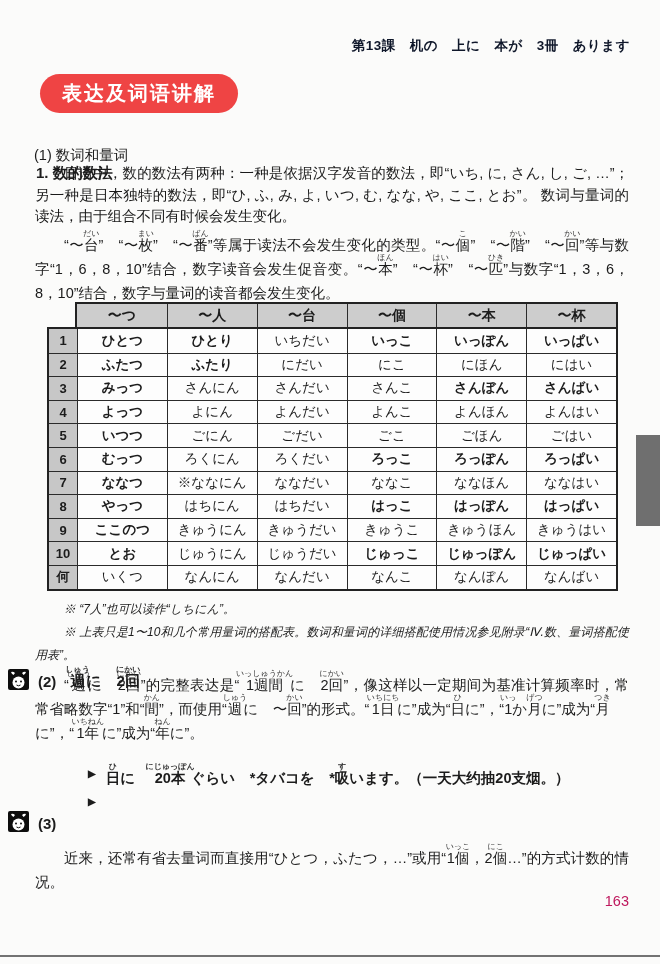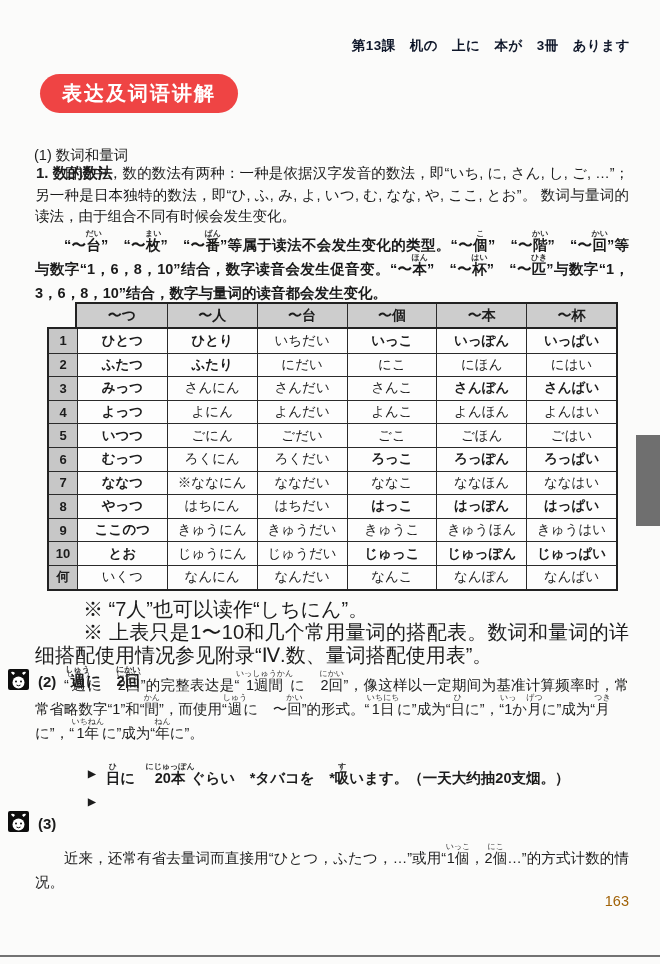--- a/index.html
+++ b/index.html
@@ -31,21 +31,21 @@
   .s1-title { top:120px; left:36px; font-size:15px; font-weight:bold;margin-top:44px; }
   .s1-sub   { top:146px; left:34px; font-size:14.5px; font-weight:normal; }
 
   .para {
     left:35px; width:594px;
     font-size:14.5px; line-height:21.5px;
     text-align:justify; text-indent:2em;
     color:#1a1a1a;
   }
   .para1 { top:163px; }
-  .para2 { top:229px; line-height:23.5px;font-weight:bold; }
+  .para2 { top:229px; line-height:23.5px; }
 
   ruby { ruby-align:center; }
   rt { font-size:8px; line-height:1; color:#333; letter-spacing:0; }
 
   
   .tbl-header {
     top:302px; left:75px; width:543px; height:25px;
     display:grid; grid-template-columns:repeat(6,1fr);
     background:#cdcdcd;
     border:2px solid #222; border-bottom:none;
@@ -74,22 +74,22 @@
   .tbl-body > div:nth-child(-n+7) { border-top:none; }
   .tbl-body > div:nth-child(7n+1) {
     border-left:none; background:#c7c7c7;
     font-size:13px; font-weight:bold;
   }
   .tbl-body > div.b { font-weight:bold; }
 
   
   .note {
     left:35px; width:594px;
-    font-size:20px; line-height:22.5px;
-    text-indent:2.4em; text-align:justify;
+    font-size:12px; line-height:22.5px;
+    text-indent:2.4em; text-align:justify;font-style:italic;
   }
   .note1 { top:598px; }
   .note2 { top:621px; }
 
   
   .sec-row {
     left:8px;
     display:flex; align-items:flex-end; gap:9px;
     font-size:15px; font-weight:bold;
   }
@@ -105,21 +105,21 @@
     text-align:justify; text-indent:2em;
   }
   .sec2-body { top:669px; }
   .sec3-body { top:842px; }
 
   .bullets { top:761px; left:88px; }
   .bullet { height:27.5px; display:flex; align-items:center; font-size:14.5px; font-weight:bold; white-space:nowrap; }
   .bullet .marker { font-size:10px; margin-right:10px; transform:translateY(-1px); }
   .bullet .bullet-text { font-weight:bold; }
 
-  .page-num { top:893px; right:31px; font-size:14.5px; color:#a16207; }
+  .page-num { top:893px; right:31px; font-size:14.5px; color:#be185d; }
 
   .edge-tab { top:435px; right:0; width:24px; height:91px; background:#6f6f6f; }
   .bottom-scan-line { top:955px; left:0; width:100%; height:2px; background:#5a5a5a; opacity:0.85; }
 </style>
 </head>
 <body>
 
 <div class="abs pg-header">第13課　机の　上に　本が　3冊　あります</div>
 
 <div class="abs badge">表达及词语讲解</div>

